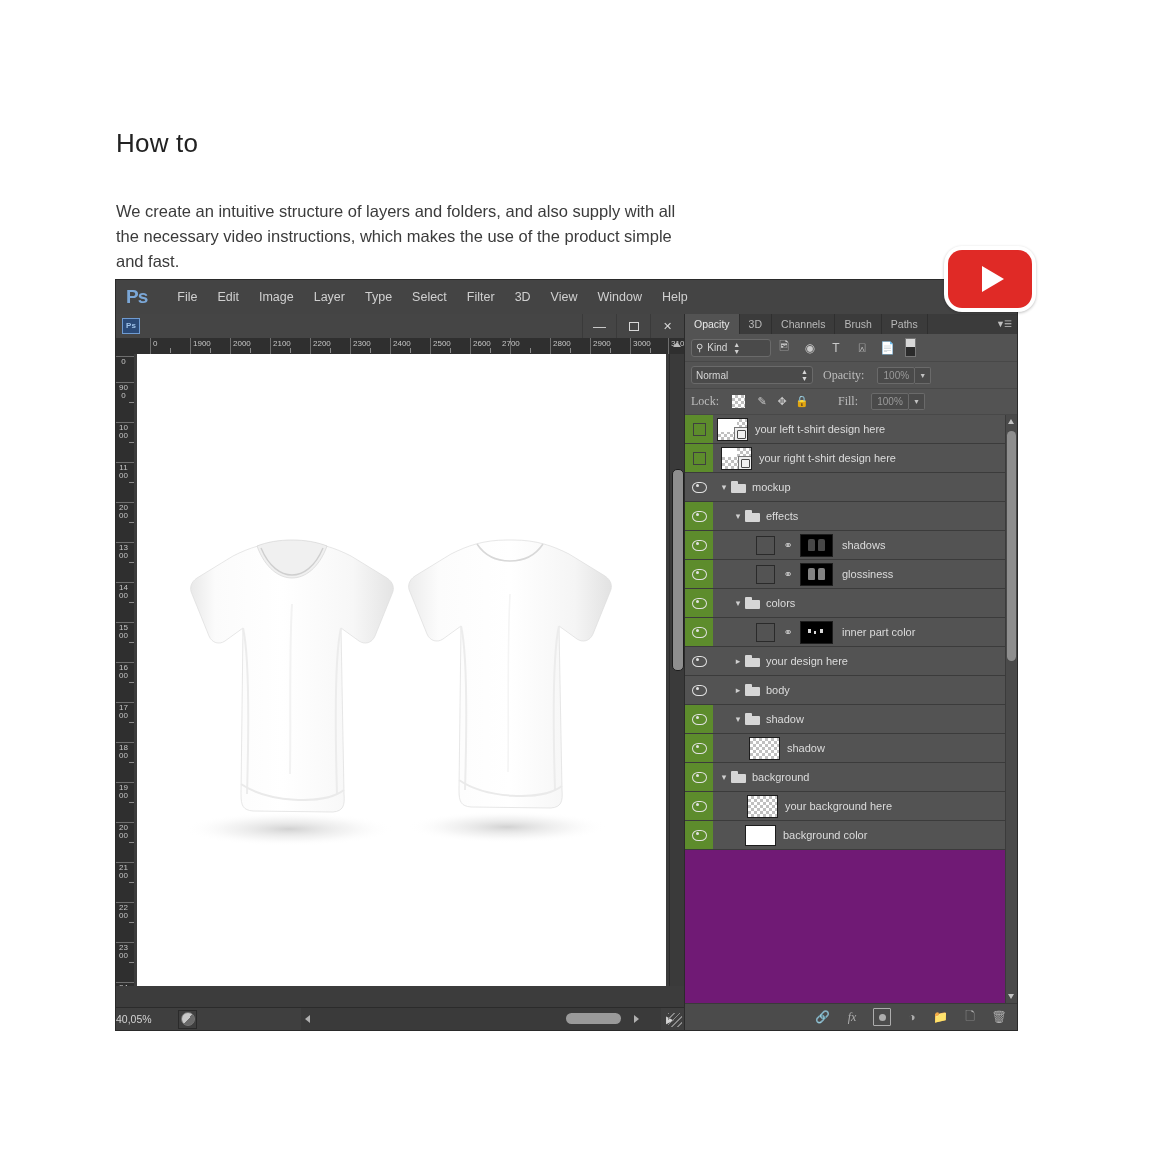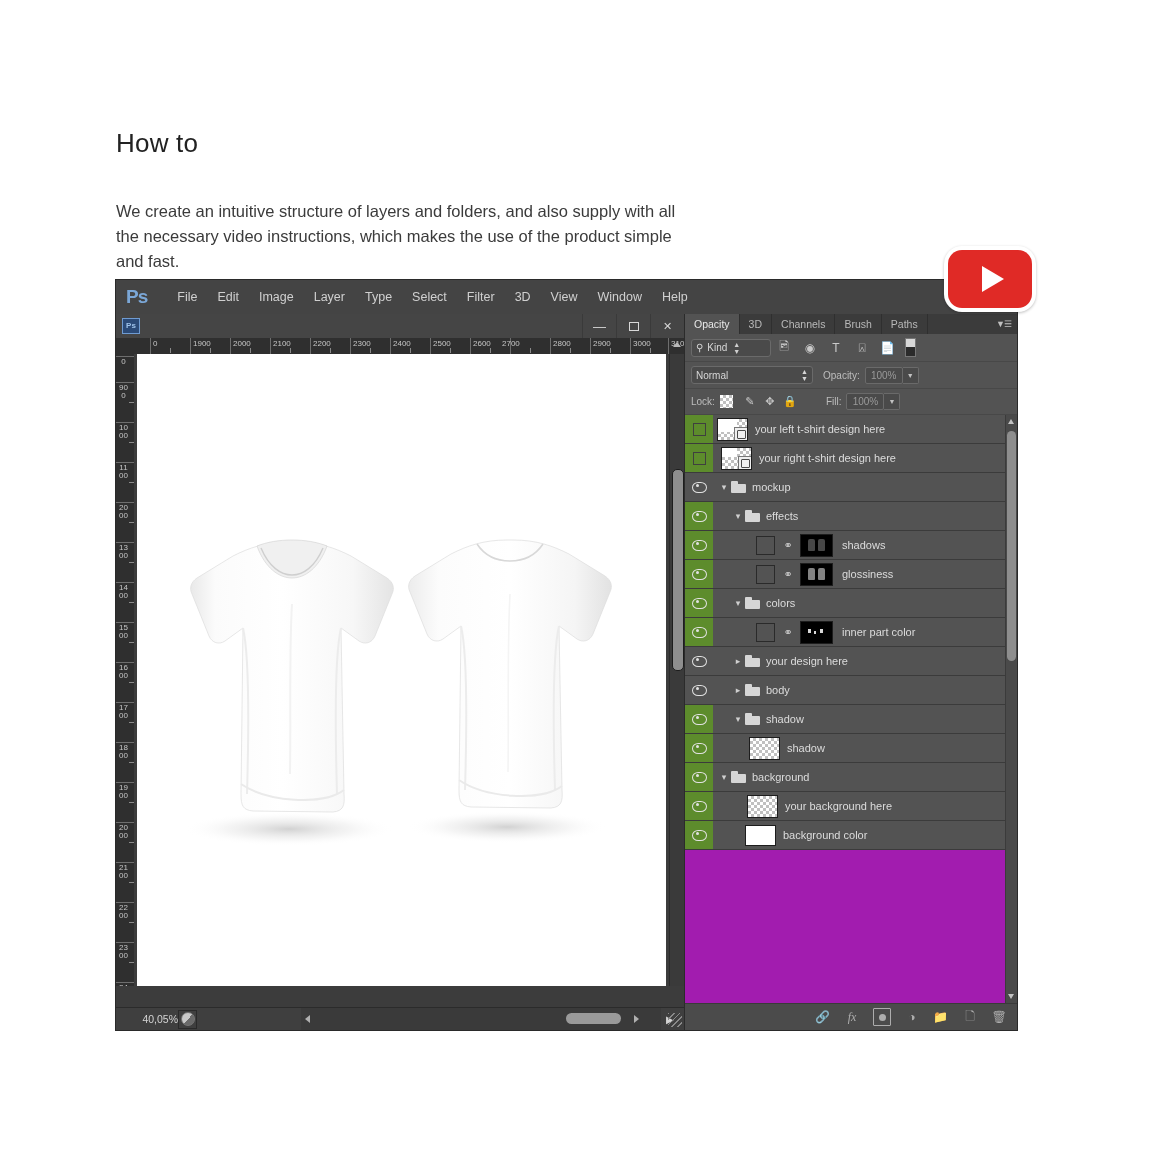--- a/index.html
+++ b/index.html
@@ -59,21 +59,21 @@
   #canvaswrap{position:absolute;left:18px;top:40px;width:550px;height:632px;background:#3c3c3c;}
   #canvas{position:absolute;left:3px;top:0px;width:529px;height:632px;background:#ffffff;overflow:hidden;}
   #vscroll{position:absolute;right:0;top:0;width:14px;height:632px;background:#3a3a3a;border-left:1px solid #2b2b2b;}
   #vscroll .thumb{position:absolute;left:2px;top:115px;width:10px;height:200px;background:#8e8e8e;border-radius:5px;}
   #vscroll .arrowTop{position:absolute;left:3px;top:-12px;width:0;height:0;
      border-left:4px solid transparent;border-right:4px solid transparent;border-bottom:5px solid #b9b9b9;}
 
   
   #status{position:absolute;left:0;bottom:0;width:568px;height:22px;background:#3f3f3f;display:flex;
      align-items:center;border-top:1px solid #2b2b2b;}
-  #status .zoom{width:62px;text-align:right;font-size:10.5px;color:#d4d4d4;}
+  #status .zoom{width:62px;text-align:left;font-size:10.5px;color:#d4d4d4;}
   #status .sq{width:22px;display:flex;align-items:center;justify-content:center;}
   #status .sq b{display:block;width:12px;height:12px;border-radius:50%;
      background:linear-gradient(135deg,#c9c9c9 50%,#6a6a6a 50%);border:1px solid #777;}
   #status .eff{flex:1;text-align:center;font-size:10.5px;color:#d4d4d4;}
   #status .play{width:18px;color:#d4d4d4;font-size:10px;}
   #hscroll{position:absolute;left:185px;bottom:0;width:360px;height:22px;background:#3a3a3a;}
   #hscroll .th{position:absolute;left:265px;top:5px;width:55px;height:11px;background:#9a9a9a;border-radius:6px;}
   #hscroll .la{position:absolute;left:4px;top:7px;width:0;height:0;border-top:4px solid transparent;
      border-bottom:4px solid transparent;border-right:5px solid #b0b0b0;}
   #hscroll .ra{position:absolute;right:22px;top:7px;width:0;height:0;border-top:4px solid transparent;
@@ -92,33 +92,33 @@
 
   .prow{background:#535353;border-bottom:1px solid #484848;padding:4px 6px;display:flex;align-items:center;}
   .pillsel{background:#4a4a4a;border:1px solid #6a6a6a;border-radius:3px;height:16px;display:flex;
     align-items:center;padding:0 4px;color:#d7d7d7;font-size:10px;}
   .pillsel .mag{font-size:10px;margin-right:4px;}
   .pillsel .arrows{margin-left:6px;font-size:7px;line-height:7px;color:#cfcfcf;}
   .ficon{width:26px;height:18px;display:flex;align-items:center;justify-content:center;color:#cacaca;font-size:12px;}
 
   .blendsel{flex:0 0 112px;height:16px;background:#4a4a4a;border:1px solid #6a6a6a;border-radius:3px;
     color:#d7d7d7;font-size:10px;display:flex;align-items:center;padding:0 4px;justify-content:space-between;}
-  .lbl{color:#bdbdbd;font-size:10px;margin:0 5px 0 10px;}
+  .lbl{color:#bdbdbd;font-size:12px;margin:0 13px 0 10px;font-family:Liberation Serif, serif;}
   .numbox{width:36px;height:15px;background:#4a4a4a;border:1px solid #6a6a6a;border-radius:2px;color:#9a9a9a;
     font-size:10px;text-align:center;line-height:15px;}
   .stepper{width:15px;height:15px;background:#4a4a4a;border:1px solid #6a6a6a;border-left:none;border-radius:0 2px 2px 0;
     color:#c2c2c2;font-size:7px;text-align:center;line-height:15px;}
   .lockico{width:20px;height:16px;display:flex;align-items:center;justify-content:center;color:#c6c6c6;font-size:11px;}
   .checker{background-image:
       linear-gradient(45deg,#c0c0c0 25%,transparent 25%,transparent 75%,#c0c0c0 75%),
       linear-gradient(45deg,#c0c0c0 25%,#ffffff 25%,#ffffff 75%,#c0c0c0 75%);
     background-size:6px 6px;background-position:0 0,3px 3px;}
 
   
-  #layerlist{flex:1;background:#a21caf;position:relative;overflow:hidden;}
+  #layerlist{flex:1;background:#701a75;position:relative;overflow:hidden;}
   .layer{display:flex;align-items:center;height:28px;border-bottom:1px solid #3b3b3b;position:relative;
      background:#535353;}
   .layer .eyecol{width:28px;height:100%;display:flex;align-items:center;justify-content:center;flex:0 0 28px;}
   .layer.on .eyecol{background:#5d8c2c;}
   .layer.off .eyecol{background:#5d8c2c;}
   .layer.noeye .eyecol{background:#535353;}
   .eye{width:13px;height:9px;border-radius:50%/60%;border:1.6px solid #e2e2e2;position:relative;}
   .eye:after{content:"";position:absolute;left:3.2px;top:1.3px;width:3.2px;height:3.2px;border-radius:50%;background:#e2e2e2;}
   .emptybox{width:11px;height:11px;border:1.5px solid #3f3f3f;background:transparent;}
   .layer .content{flex:1;display:flex;align-items:center;height:100%;padding-left:4px;}

